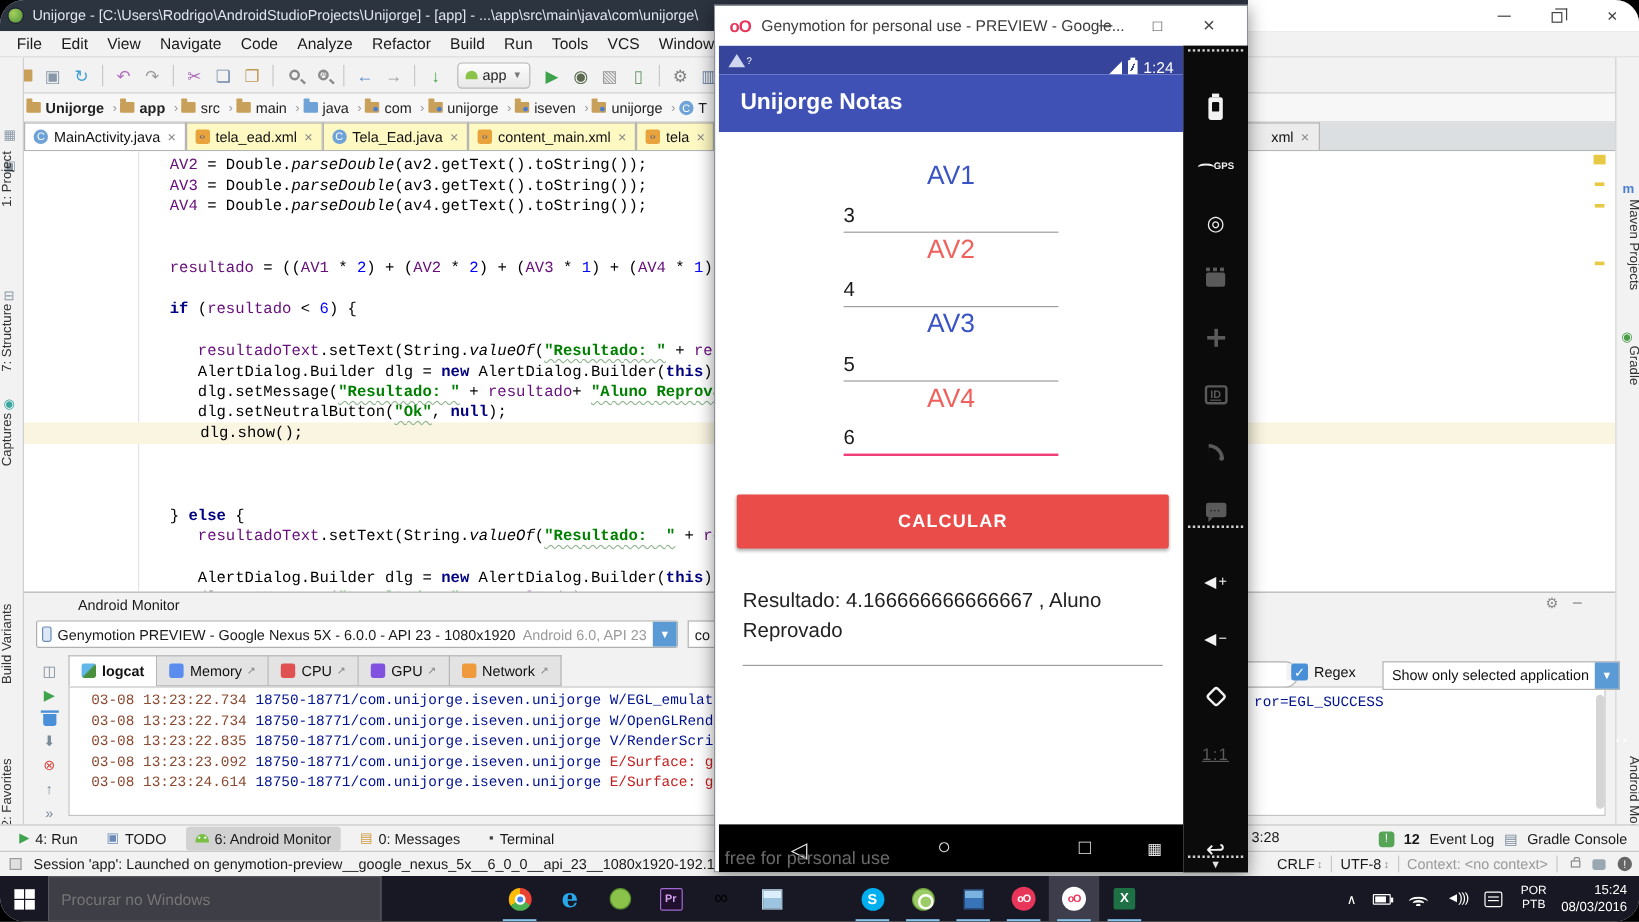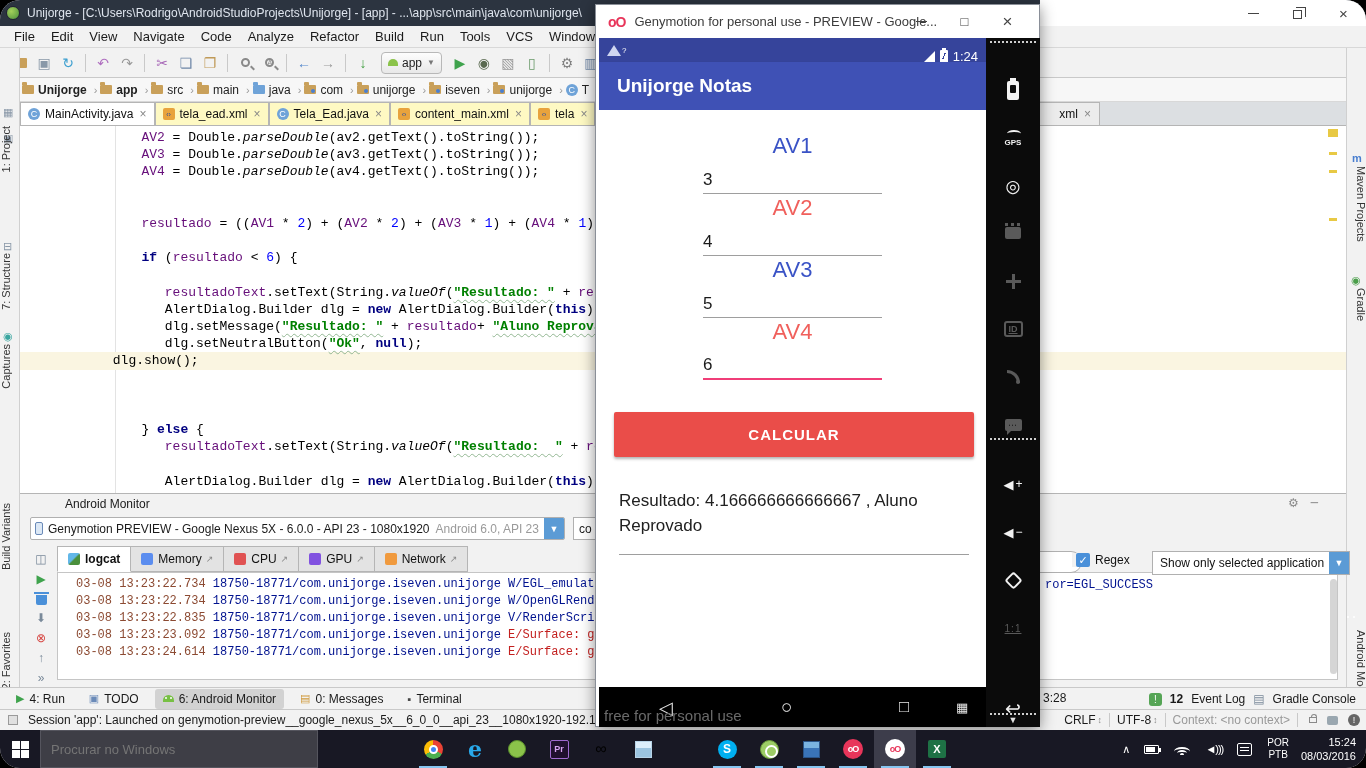--- a/index.html
+++ b/index.html
@@ -73,21 +73,21 @@
     writing-mode:vertical-rl;text-align:center;white-space:nowrap;}
   .android-head{width:11px;height:7px;background:#77c043;border-radius:6px 6px 0 0;position:relative;}
   .android-head::before{content:"";position:absolute;left:2px;top:2px;width:2px;height:2px;background:#fff;border-radius:50%;}
   .android-head::after{content:"";position:absolute;right:2px;top:2px;width:2px;height:2px;background:#fff;border-radius:50%;}
 
   .as-editor{position:absolute;left:20px;top:126px;width:1326px;height:367px;background:#fff;overflow:hidden;}
   .gutter-line{position:absolute;left:95px;top:0;width:1px;height:100%;background:#e3e3e3;}
   .code-pane{position:absolute;left:98px;top:3px;right:0;font-family:"Liberation Mono",monospace;
     font-size:13px;line-height:17.2px;white-space:pre;color:#000;}
   .code-line{height:17.2px;}
-  .code-line.hl{background:#faf5e1;margin-left:-98px;padding-left:46px;}
+  .code-line.hl{background:#faf5e1;margin-left:-98px;padding-left:100px;}
   .k{color:#000080;font-weight:bold;}
   .f{color:#660e7a;}
   .n{color:#0000ff;}
   .w{color:#008000;font-weight:bold;text-decoration:underline wavy #93b793;text-underline-offset:3px;text-decoration-thickness:1px;}
   .i{font-style:italic;}
   .ed-mark{position:absolute;background:#e8c944;}
 
   
   .as-monitor{position:absolute;left:20px;top:493px;width:1326px;height:194px;background:#f2f2f2;border-top:1px solid #b5b5b5;}
   .mon-header{position:absolute;left:0;top:0;width:100%;height:20px;display:flex;align-items:center;padding-left:45px;
@@ -191,40 +191,40 @@
   .nav-kbd{position:absolute;left:357px;top:13px;color:#e6e6e6;font-size:13px;}
   .watermark{position:absolute;left:5px;bottom:3px;color:#6a6a6a;font-size:15px;}
   
   .geny-sidebar{position:absolute;left:390px;top:33px;width:54px;height:689px;background:#0b0b0b;}
   .gs-dots{position:absolute;left:4px;width:46px;border-top:2px dotted #cfcfcf;}
   .gs-icon{position:absolute;left:0;width:54px;height:34px;display:flex;align-items:center;justify-content:center;color:#f2f2f2;}
   .gs-icon.dim{color:#5a5a5a;text-decoration:underline;}
   .gs-batt{width:12px;height:19px;background:currentColor;border-radius:2px;position:relative;}
   .gs-batt::before{content:"";position:absolute;left:3px;top:-3px;width:6px;height:3px;background:currentColor;}
   .gs-batt::after{content:"";position:absolute;left:3px;top:4px;width:6px;height:8px;background:#0b0b0b;border-radius:1px;}
-  .gs-gps{display:flex;flex-direction:column;align-items:flex-end;}
+  .gs-gps{display:flex;flex-direction:row;align-items:flex-end;}
   .gs-gps .arc{width:14px;height:7px;border-top:2px solid currentColor;border-radius:50% 50% 0 0;}
   .gs-gps .txt{font-size:8px;font-weight:bold;margin-top:1px;}
   .gs-cam{font-size:17px;}
   .gs-clap{width:16px;height:12px;background:currentColor;border-radius:2px;position:relative;}
   .gs-clap::before{content:"";position:absolute;left:0;top:-4px;width:16px;height:3px;background:repeating-linear-gradient(90deg,currentColor 0 3px,transparent 3px 6px);}
   .gs-dpad{width:15px;height:15px;position:relative;}
   .gs-dpad::before{content:"";position:absolute;left:6px;top:0;width:3px;height:15px;background:currentColor;}
   .gs-dpad::after{content:"";position:absolute;left:0;top:6px;width:15px;height:3px;background:currentColor;}
   .gs-id{border:2px solid currentColor;border-radius:3px;font-size:9px;font-weight:bold;padding:1px 3px;}
   .gs-rss{width:14px;height:14px;position:relative;}
   .gs-rss::before{content:"";position:absolute;right:0;top:0;width:10px;height:10px;border-top:3px solid currentColor;border-right:3px solid currentColor;border-radius:0 100% 0 0;}
   .gs-rss::after{content:"";position:absolute;right:0;bottom:0;width:4px;height:4px;background:currentColor;border-radius:50%;}
   .gs-sms{width:17px;height:12px;background:currentColor;border-radius:2px;position:relative;display:flex;align-items:center;justify-content:center;}
   .gs-sms i{color:#0b0b0b;font-style:normal;font-size:9px;line-height:6px;letter-spacing:1px;}
   .gs-sms::after{content:"";position:absolute;left:2px;bottom:-4px;border-left:4px solid currentColor;border-bottom:4px solid transparent;}
   .gs-vol{display:flex;align-items:center;font-size:13px;}
   .gs-vol .pm{font-size:12px;margin-left:2px;}
   .gs-rot{width:13px;height:13px;border:2px solid currentColor;border-radius:3px;transform:rotate(45deg);position:relative;}
-  .gs-11{font-size:10px;letter-spacing:1px;}
+  .gs-11{font-size:14px;letter-spacing:1px;}
   .gs-back{font-size:19px;}
   .gs-chev{position:absolute;left:0;bottom:2px;width:54px;text-align:center;color:#e2e2e2;font-size:9px;}
 
   
   .taskbar{position:absolute;left:0;top:730px;width:1366px;height:38px;background:#181824;z-index:20;display:flex;align-items:center;}
   .start{width:40px;height:38px;display:flex;align-items:center;justify-content:center;}
   .winflag{display:grid;grid-template-columns:8px 8px;grid-template-rows:8px 8px;gap:1px;}
   .winflag i{background:#fff;}
   .tb-search{width:278px;height:38px;background:#3e3e46;border:1px solid #55555e;display:flex;align-items:center;}
   .tb-search input{background:transparent;border:none;outline:none;color:#c9c9c9;font-size:13px;padding-left:10px;width:100%;

